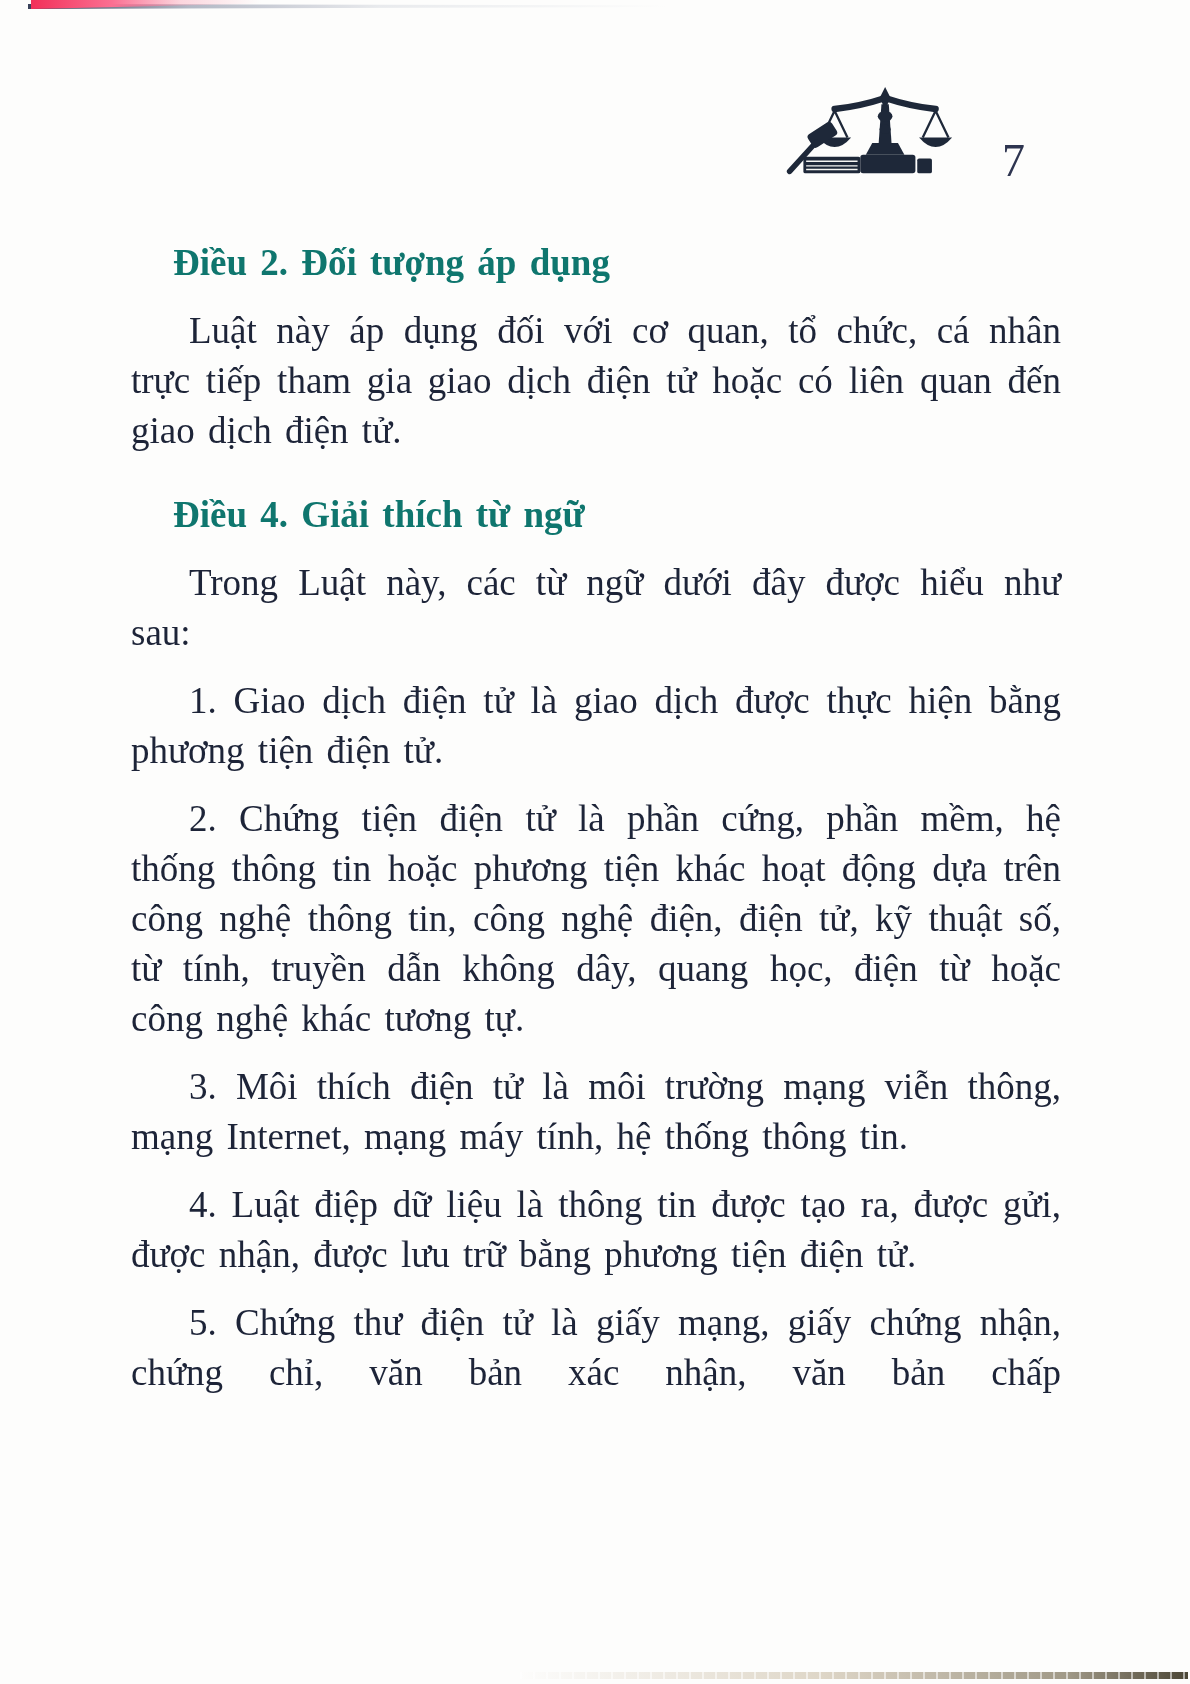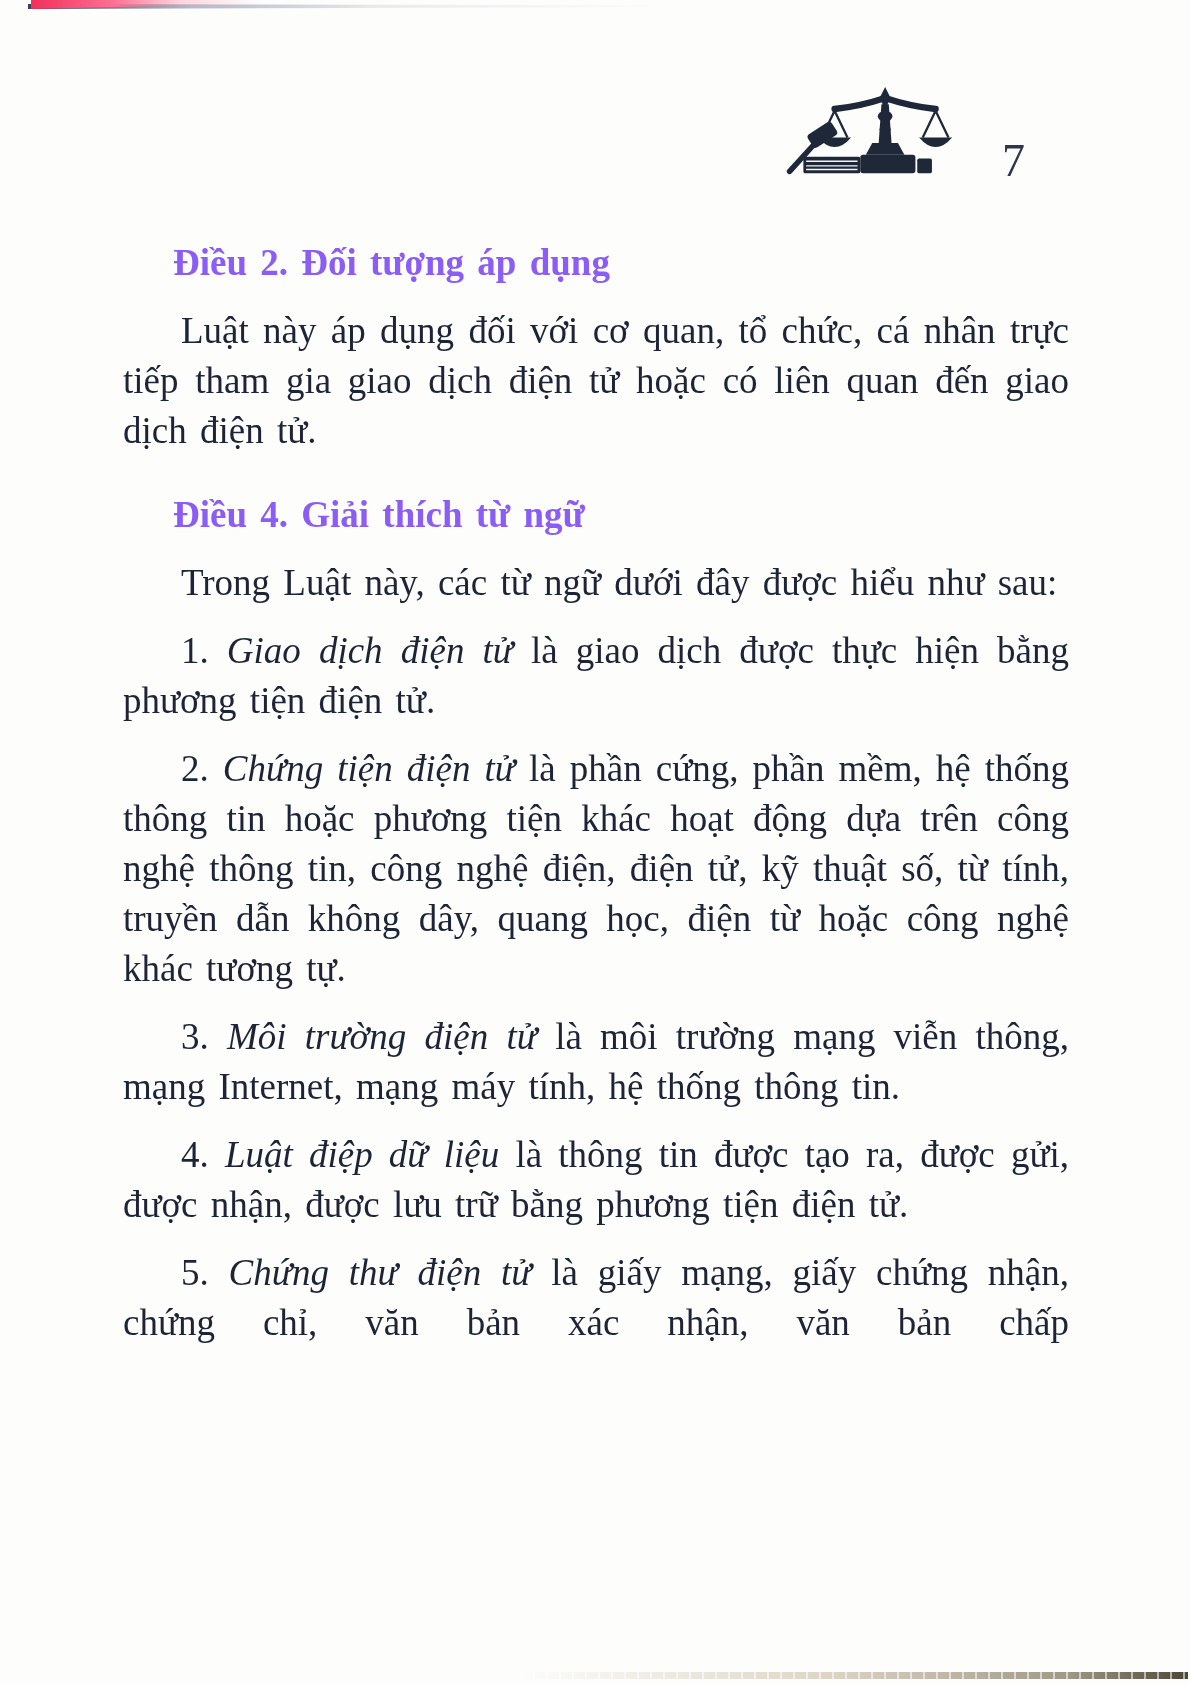--- a/index.html
+++ b/index.html
@@ -40,25 +40,25 @@
   }
 
   
   .content {
     position: absolute; left: 115px; top: 238px; width: 962px;
     font-size: 37px; line-height: 50px;
     text-align: justify; word-spacing: 4px;
   }
   .content h2 {
     font-size: 37px; font-weight: bold; margin: 34px 0 12px;
-    text-indent: 58px; text-align: left; color: #8b5cf6;
+    text-indent: 58px; text-align: left; color: #0f766e;
   }
   .content h2.first { margin-top: 0; }
-  .content p { margin: 18px 8px; text-indent: 58px; }
-  .content p .term { font-style: italic; }
+  .content p { margin: 18px 16px; text-indent: 58px; }
+  .content p .term { }
   .content p.cut { text-align-last: justify; }
 </style>
 </head>
 <body>
 
 <div class="page">
 
   <div class="top-line"></div>
   <div class="top-red"></div>
 
@@ -99,21 +99,21 @@
     <p>Luật này áp dụng đối với cơ quan, tổ chức, cá nhân trực tiếp tham gia giao dịch điện tử hoặc có liên quan đến giao dịch điện tử.</p>
 
     <h2>Điều 4. Giải thích từ ngữ</h2>
 
     <p>Trong Luật này, các từ ngữ dưới đây được hiểu như sau:</p>
 
     <p><span class="num">1.</span> <span class="term">Giao dịch điện tử</span> <span class="rest">là giao dịch được thực hiện bằng phương tiện điện tử.</span></p>
 
     <p><span class="num">2.</span> <span class="term">Chứng tiện điện tử</span> <span class="rest">là phần cứng, phần mềm, hệ thống thông tin hoặc phương tiện khác hoạt động dựa trên công nghệ thông tin, công nghệ điện, điện tử, kỹ thuật số, từ tính, truyền dẫn không dây, quang học, điện từ hoặc công nghệ khác tương tự.</span></p>
 
-    <p><span class="num">3.</span> <span class="term">Môi trường điện tử</span> <span class="rest">là môi trường mạng viễn thông, mạng Internet, mạng máy tính, hệ thống thông tin.</span></p>
+    <p><span class="num">3.</span> <span class="term">Môi thích điện tử</span> <span class="rest">là môi trường mạng viễn thông, mạng Internet, mạng máy tính, hệ thống thông tin.</span></p>
 
     <p><span class="num">4.</span> <span class="term">Luật điệp dữ liệu</span> <span class="rest">là thông tin được tạo ra, được gửi, được nhận, được lưu trữ bằng phương tiện điện tử.</span></p>
 
     <p class="cut"><span class="num">5.</span> <span class="term">Chứng thư điện tử</span> <span class="rest">là giấy mạng, giấy chứng nhận, chứng chỉ, văn bản xác nhận, văn bản chấp</span></p>
 
   </div>
 
   <div class="bottom-line"></div>
 
 </div>

